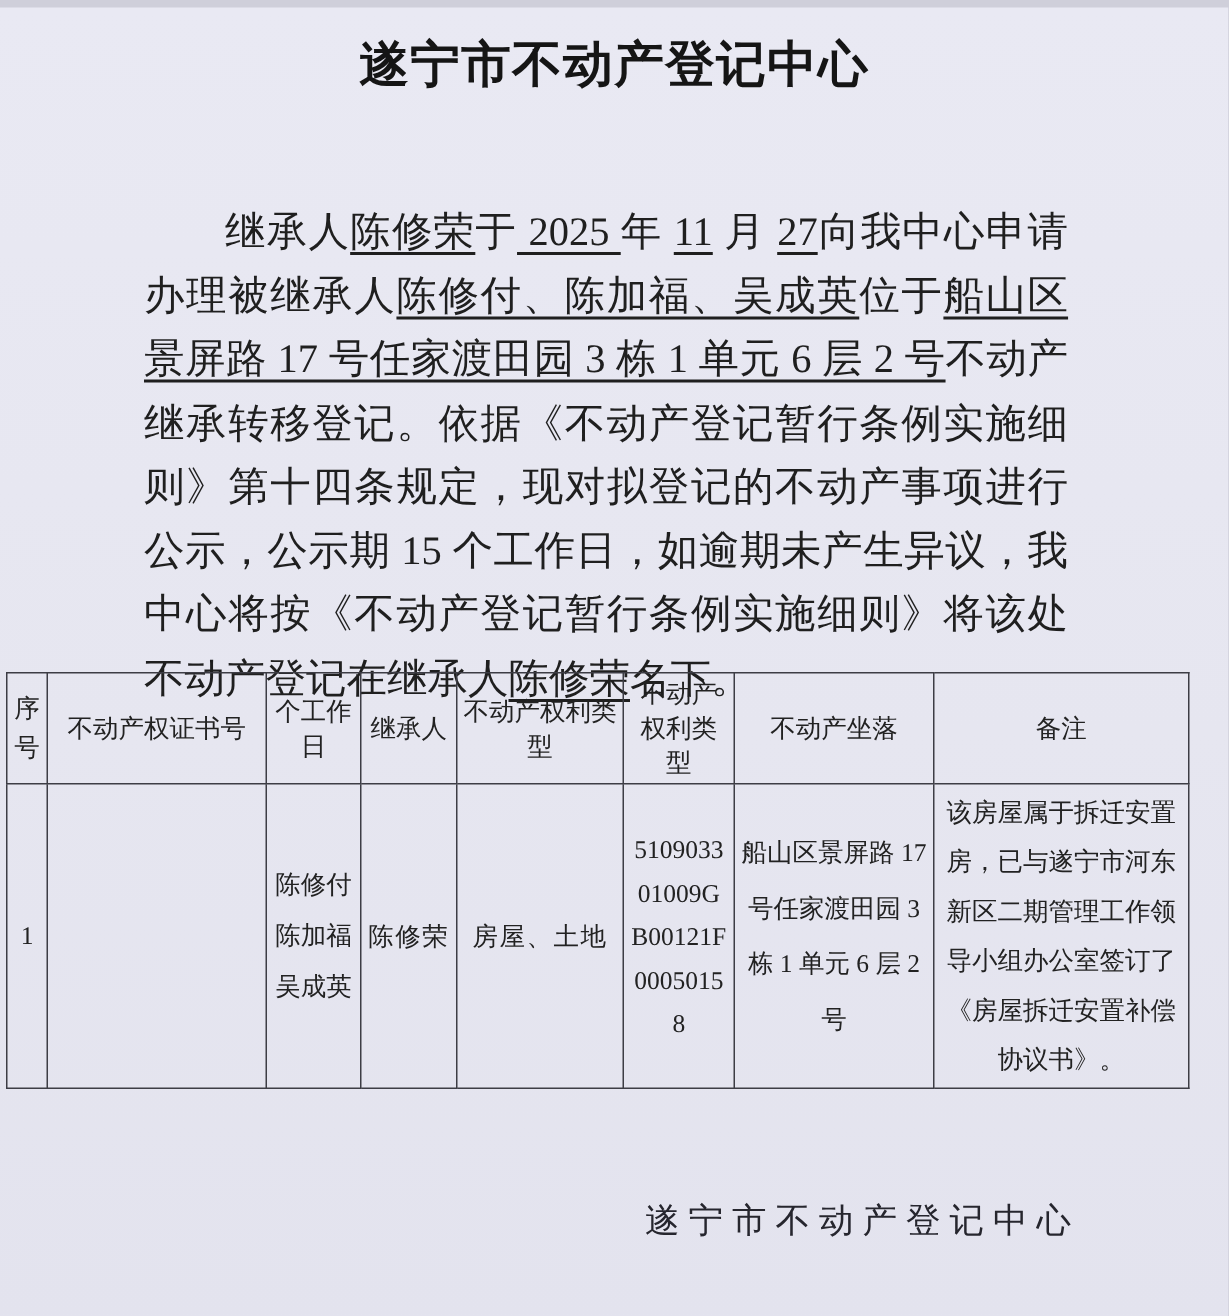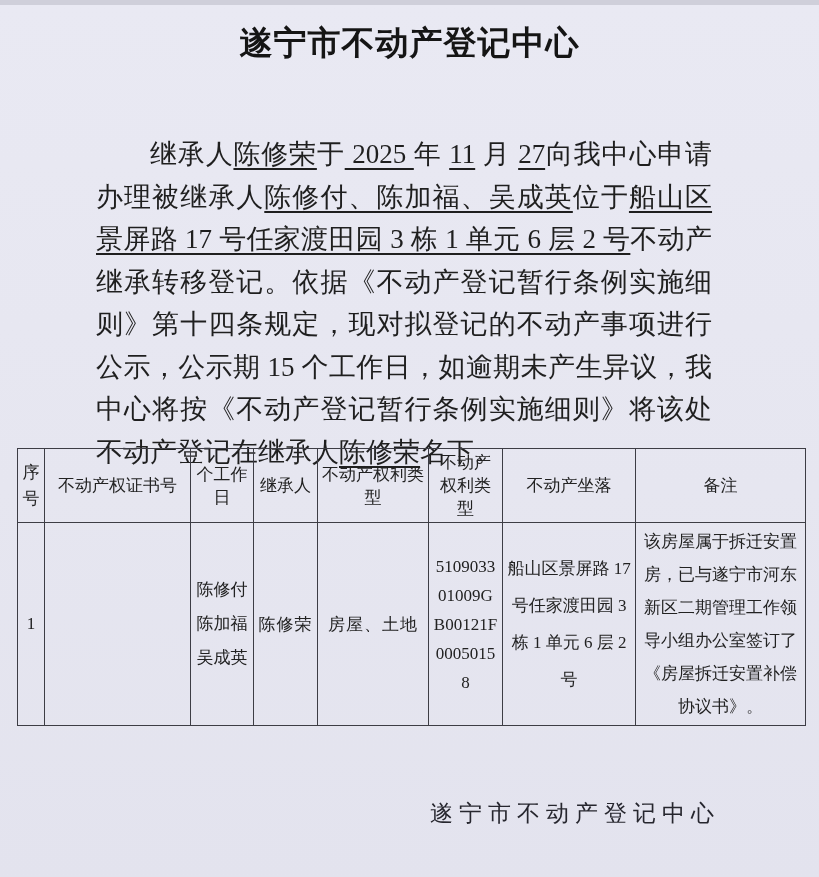--- a/index.html
+++ b/index.html
@@ -51,21 +51,21 @@
   }
   .seg-u {
     text-decoration: underline;
     text-decoration-thickness: 1.5px;
     text-underline-offset: 5px;
   }
 
   table.notice-table {
     position: absolute;
     top: 443px;
-    left: 17px;
+    left: 4px;
     width: 788px;
     border-collapse: collapse;
     table-layout: fixed;
     background: transparent;
   }
   .notice-table th, .notice-table td {
     border: 1.5px solid #3d3d45;
     font-weight: normal;
     text-align: center;
     vertical-align: middle;

